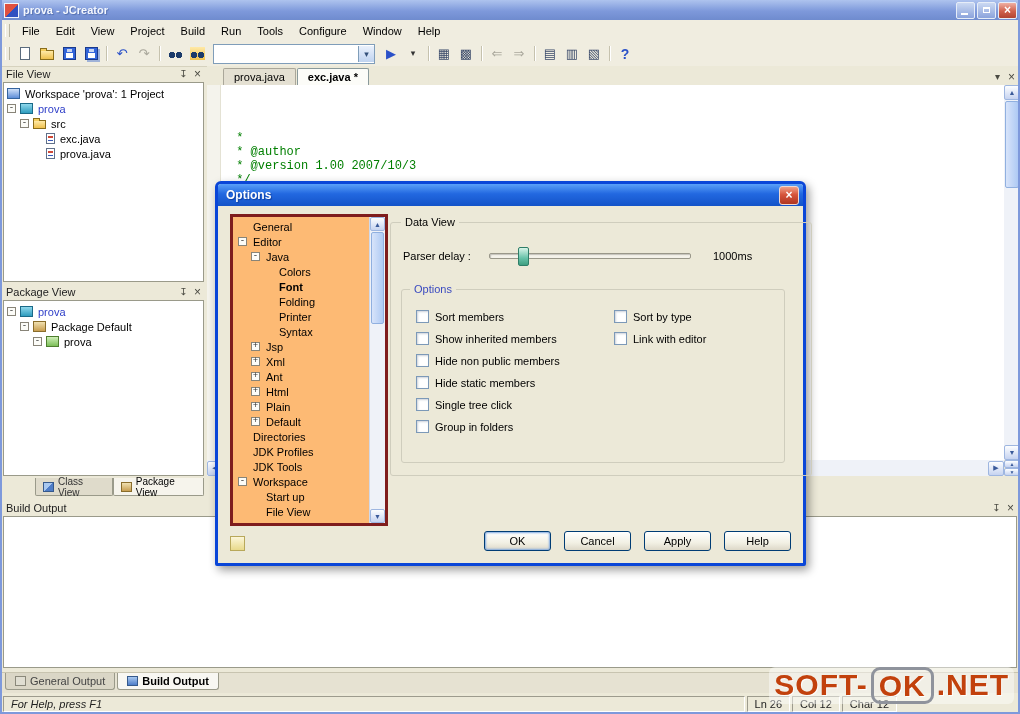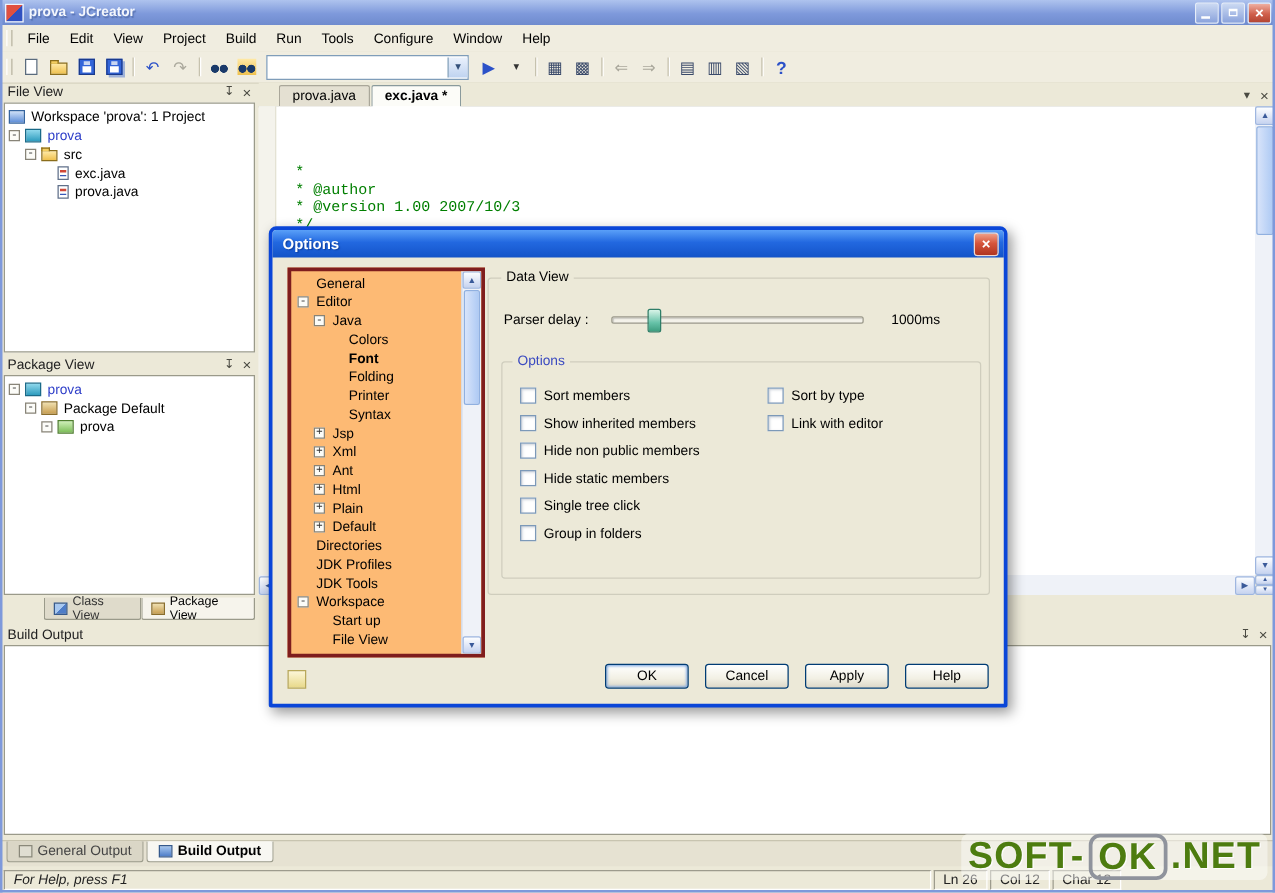--- a/index.html
+++ b/index.html
@@ -160,21 +160,21 @@
     justify-content:center;color:#fff;font-weight:bold;font-size:12px;
     background:linear-gradient(180deg,#F0A088,#D6553C 45%,#B03520);}
   .dlg-body{position:absolute;top:22px;left:0;right:0;bottom:0;}
   .dlg-tree{position:absolute;left:12px;top:8px;width:152px;height:306px;background:#fdba74;
     border:3px solid #7f1d1d;overflow:hidden;}
   .dlg-tree .tree{padding:2px 16px 0 2px;}
   .dlg-scroll{position:absolute;right:0;top:0;bottom:0;width:15px;background:#EFF2F8;border-left:1px solid #D0D8E8;}
   .dlg-scroll .sc-btn{width:15px;height:14px;}
   .dlg-scroll .sc-thumb{top:15px;height:90px;}
   .dlg-scroll .sc-down{bottom:0;}
-  .dv-group{position:absolute;left:172px;top:16px;width:400px;height:252px;border:1px solid #CFCDBD;border-radius:3px;}
+  .dv-group{position:absolute;left:172px;top:16px;width:400px;height:252px;border:1px solid #CFCDBD;border-radius:3px;padding-left:20px;}
   .legend{position:absolute;top:-7px;left:10px;background:#ECE9D8;padding:0 4px;}
   .opt-legend{color:#3A4AC0;left:8px;}
   .parser-row{position:absolute;top:24px;left:12px;right:12px;display:flex;align-items:center;height:17px;}
   .parser-label{width:78px;flex:none;}
   .slider-track{position:relative;width:200px;height:4px;background:#F4F2EA;border:1px solid #9A988A;
     border-radius:2px;box-shadow:inset 1px 1px 1px rgba(0,0,0,0.2);margin:0 8px;flex:none;}
   .slider-thumb{position:absolute;left:14%;top:-7px;width:9px;height:17px;border:1px solid #2E7E68;border-radius:2px;
     background:linear-gradient(180deg,#D8F4E8,#66C2A8 60%,#3E9E80);}
   .parser-value{margin-left:14px;}
   .opt-group{position:absolute;left:10px;top:66px;width:382px;height:172px;border:1px solid #CFCDBD;border-radius:3px;}
@@ -186,21 +186,21 @@
     box-shadow:inset 1px 1px 2px rgba(60,80,110,0.25);flex:none;margin-right:6px;}
   .dlg-buttons{position:absolute;right:12px;bottom:12px;display:flex;gap:13px;}
   .xp-btn{width:67px;height:20px;font-family:inherit;font-size:11px;color:#000;
     background:linear-gradient(180deg,#FFFFFF,#F2F0E4 60%,#DDD8C8);border:1px solid #003C74;border-radius:3px;}
   .xp-btn.default-button{box-shadow:inset 0 0 2px 1px #7FA8E0;}
   .dlg-corner{position:absolute;left:12px;bottom:12px;width:13px;height:13px;
     background:linear-gradient(180deg,#FCF6D8,#E8D98A);border:1px solid #B8A85A;}
 
   
   .watermark{position:absolute;right:6px;bottom:10px;z-index:70;display:flex;align-items:center;
-    font-size:30px;font-weight:bold;letter-spacing:1px;color:#4d7c0f;
+    font-size:30px;font-weight:bold;letter-spacing:1px;color:#c2410c;
     text-shadow:1px 1px 0 rgba(255,255,255,0.85);background:rgba(255,255,255,0.45);border-radius:6px;padding:0 5px;}
   .watermark .boxed{border:3px solid #8F939C;border-radius:9px;padding:0 5px;margin:0 3px;line-height:1.05;}
 </style>
 </head>
 <body>
 
 <div class="app">
 
   <div class="titlebar">
     <span class="app-icon"></span>

